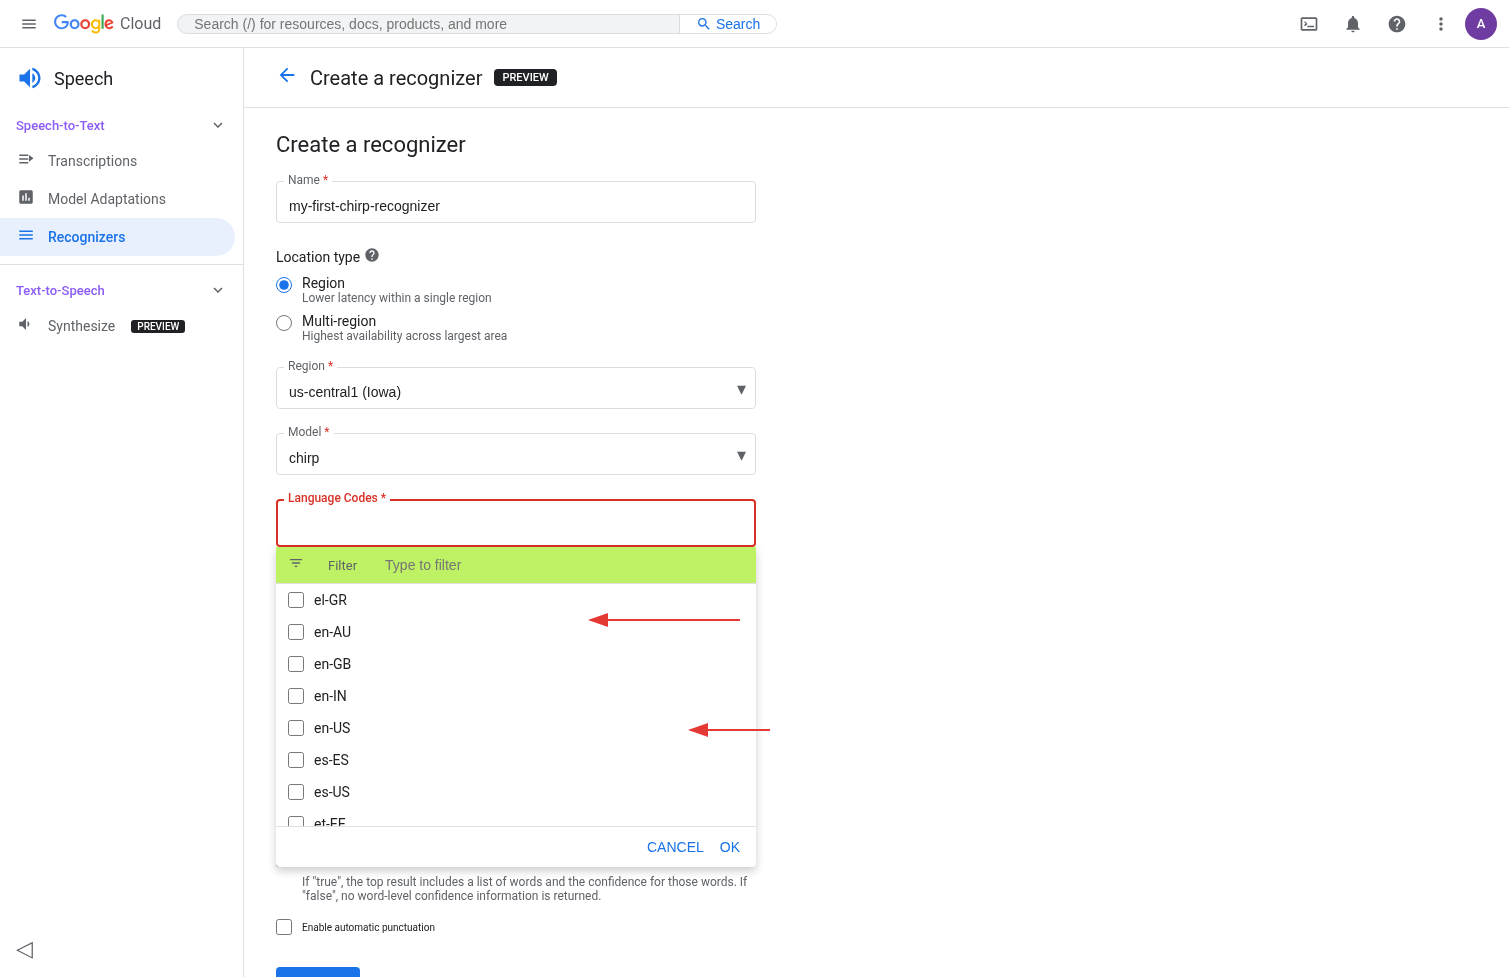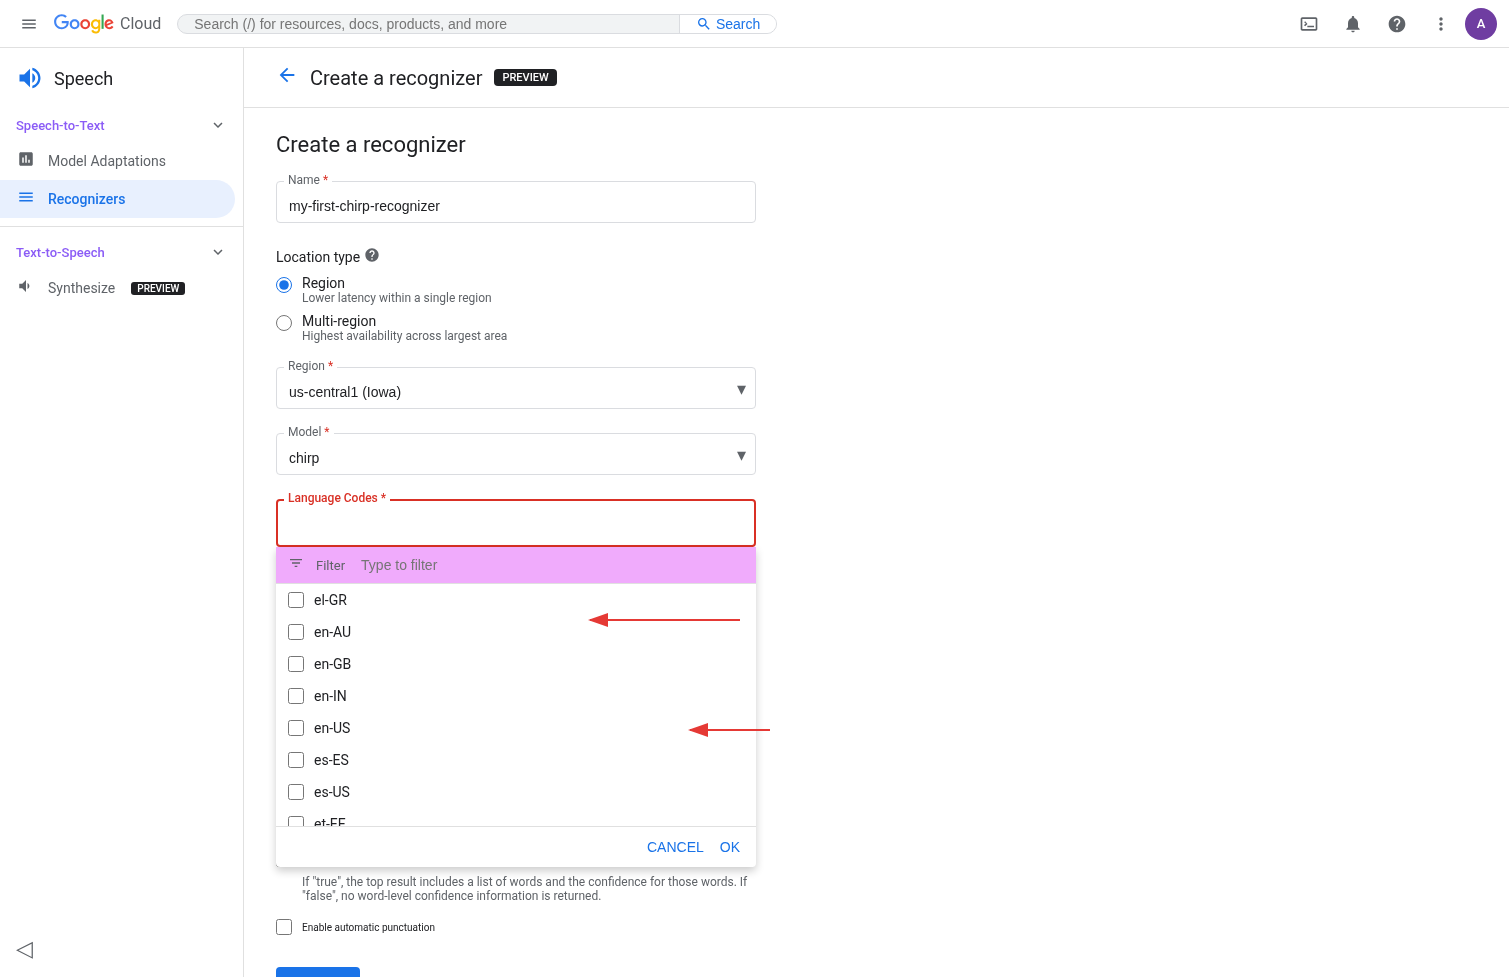--- a/index.html
+++ b/index.html
@@ -116,22 +116,22 @@
     .lang-codes-label .req { color: #d93025; }
 
     
     .dropdown-panel {
       position: absolute; top: 100%; left: 0; width: 100%;
       background: #fff; border-radius: 0 0 4px 4px;
       box-shadow: 0 4px 8px rgba(0,0,0,0.2); z-index: 200;
       max-height: 320px; overflow: hidden; display: flex; flex-direction: column;
     }
     .dropdown-filter {
-      display: flex; align-items: center; gap: 12px; padding: 8px 12px;
-      border-bottom: 1px solid #e0e0e0; background: #f0abfc;
+      display: flex; align-items: center; gap: 24px; padding: 8px 12px;
+      border-bottom: 1px solid #e0e0e0; background: #bef264;
     }
     .dropdown-filter-icon { color: #5f6368; font-size: 16px; }
     .dropdown-filter input {
       border: none; outline: none; font-size: 14px; color: #202124; flex: 1;
       background: transparent;
     }
     .dropdown-list { overflow-y: auto; flex: 1; }
     .dropdown-list::-webkit-scrollbar { width: 6px; }
     .dropdown-list::-webkit-scrollbar-thumb { background: #bdbdbd; border-radius: 3px; }
     .dropdown-item {
@@ -240,20 +240,28 @@
     </div>
 
     <div class="sidebar-section-label">
       <span>Speech-to-Text</span>
       <svg width="18" height="18" viewBox="0 0 24 24" fill="#5f6368">
           <path d="M7.41 8.59L12 13.17l4.59-4.58L18 10l-6 6-6-6 1.41-1.41z"></path>
         </svg>
     </div>
 
 
+    <div class="sidebar-item">
+      <span class="item-icon">
+        <svg width="18" height="18" viewBox="0 0 24 24" fill="#5f6368">
+            <path d="M3 18h12v-2H3v2zm0-5h12v-2H3v2zm0-7v2h12V6H3zm13 9.5v-9l6 4.5-6 4.5z"></path>
+          </svg>
+      </span>
+      <span>Transcriptions</span>
+    </div>
 
     <div class="sidebar-item">
       <span class="item-icon">
         <svg width="18" height="18" viewBox="0 0 24 24" fill="#5f6368">
             <path d="M19 3H5c-1.1 0-2 .9-2 2v14c0 1.1.9 2 2 2h14c1.1 0 2-.9 2-2V5c0-1.1-.9-2-2-2zM9 17H7v-7h2v7zm4 0h-2V7h2v10zm4 0h-2v-4h2v4z"></path>
           </svg>
       </span>
       <span>Model Adaptations</span>
     </div>
 

